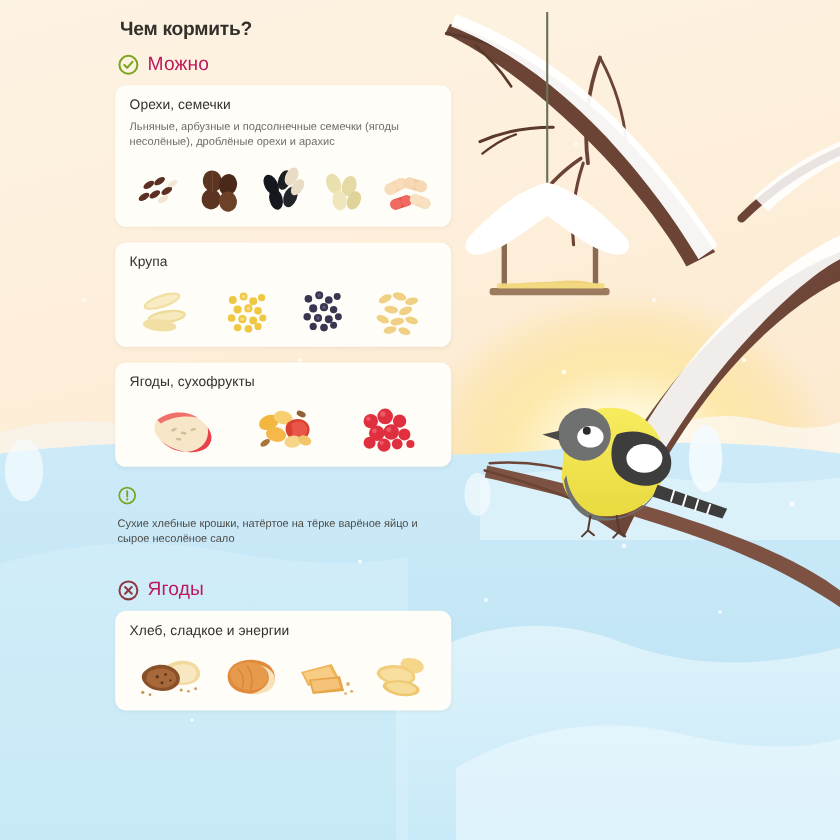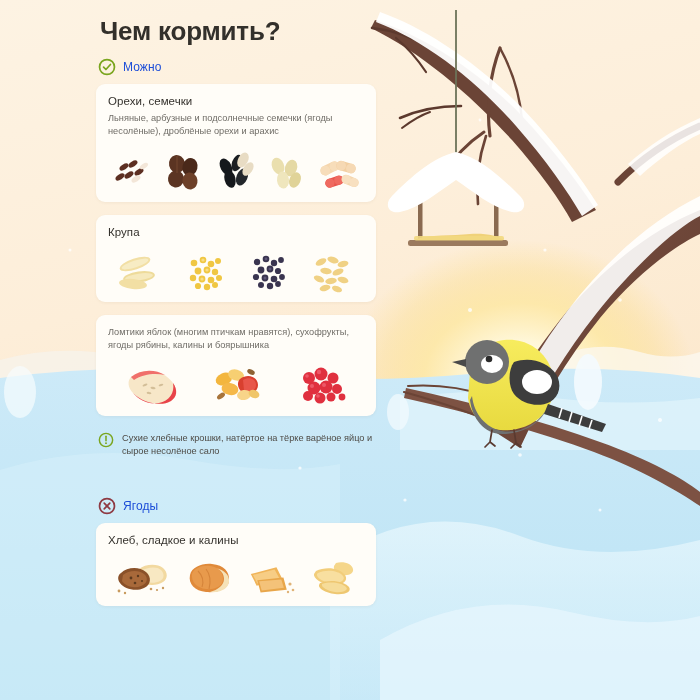--- a/index.html
+++ b/index.html
@@ -22,35 +22,35 @@
   .content {
     position: absolute;
     left: 96px; top: 0;
     width: 280px;
     z-index: 40;
   }
 
   .page-title {
     margin: 0;
     padding: 16px 0 0 4px;
-    font-size: 26px;
+    font-size: 16px;
     font-weight: bold;
     color: #33302b;
     letter-spacing: -0.2px;
   }
 
   .section-head {
     display: flex;
     align-items: center;
     gap: 7px;
     padding: 11px 0 8px 2px;
   }
   .section-head .sh-label {
-    font-size: 12px;
-    color: #1d4ed8;
+    font-size: 16px;
+    color: #be185d;
     letter-spacing: 0.1px;
   }
   .badge-icon {
     width: 18px; height: 18px;
     flex: 0 0 18px;
     display: block;
   }
 
   .card {
     background: #fffdf8;
@@ -81,21 +81,22 @@
     height: 46px;
   }
   .icon-row.tight { height: 42px; }
   .food-icon { display: block; }
 
   .note {
     display: flex;
     align-items: flex-start;
     gap: 8px;
     padding: 2px 0 0 2px;
-    margin-bottom: 28px;
+    margin-bottom: 16px;
+    flex-direction: column;
   }
   .note-text {
     font-size: 9.2px;
     line-height: 1.4;
     color: #4d4a45;
     padding-top: 1px;
   }
   .note-icon { width: 16px; height: 16px; flex: 0 0 16px; margin-top: 1px; }
 </style>
 </head>
@@ -408,21 +409,21 @@
             <ellipse cx="24" cy="30" rx="5.8" ry="3.1" transform="rotate(-8 24 30)"></ellipse>
             <ellipse cx="36" cy="29" rx="5.5" ry="3" transform="rotate(16 36 29)"></ellipse>
             <ellipse cx="18" cy="37" rx="5.5" ry="3" transform="rotate(-14 18 37)"></ellipse>
             <ellipse cx="30" cy="38" rx="5.2" ry="2.9" transform="rotate(20 30 38)"></ellipse>
           </g>
         </svg>
       </div>
     </div>
 
     <div class="card">
-      <p class="card-desc">Ломтики яблок (многим птичкам нравятся), сухофрукты, ягоды рябины, калины и боярышника</p>
+      <div class="card-title">Ягоды, сухофрукты</div>
       <div class="icon-row">
 
         <svg class="food-icon" width="62" height="44" viewBox="0 0 62 44">
           <path d="M10 14 C 22 4 42 6 52 20 C 57 27 56 34 50 38 C 40 44 22 40 12 30 C 7 25 6 18 10 14 Z" fill="#f7e7c8"></path>
           <path d="M12 30 C 22 40 40 44 50 38 C 56 34 57 27 52 20 C 54 30 48 38 38 40 C 28 42 18 37 12 30 Z" fill="#e8434a"></path>
           <path d="M10 14 C 20 6 34 6 44 12 C 34 10 22 11 13 17 Z" fill="#ef5a5a" opacity="0.85"></path>
           <g fill="#cdb890" opacity="0.85">
             <ellipse cx="24" cy="22" rx="2.6" ry="1.2" transform="rotate(-22 24 22)"></ellipse>
             <ellipse cx="32" cy="25" rx="2.6" ry="1.2" transform="rotate(12 32 25)"></ellipse>
             <ellipse cx="40" cy="22" rx="2.4" ry="1.1" transform="rotate(-16 40 22)"></ellipse>
@@ -478,21 +479,21 @@
     <div class="section-head">
       <svg class="badge-icon" viewBox="0 0 20 20">
         <circle cx="10" cy="10" r="8.3" fill="none" stroke="#8e3a43" stroke-width="1.9"></circle>
         <line x1="6.9" y1="6.9" x2="13.1" y2="13.1" stroke="#8e3a43" stroke-width="1.9" stroke-linecap="round"></line>
         <line x1="13.1" y1="6.9" x2="6.9" y2="13.1" stroke="#8e3a43" stroke-width="1.9" stroke-linecap="round"></line>
       </svg>
       <span class="sh-label">Ягоды</span>
     </div>
 
     <div class="card">
-      <div class="card-title">Хлеб, сладкое и калины</div>
+      <div class="card-title">Хлеб, сладкое и энергии</div>
       <div class="icon-row tight">
 
         <svg class="food-icon" width="60" height="38" viewBox="0 0 60 38">
           <path d="M26 10 C 32 5 44 4 50 9 C 55 13 55 20 50 23 C 44 27 32 27 27 22 C 23 18 23 13 26 10 Z" fill="#f2d9a0"></path>
           <path d="M28 12 C 34 8 44 7 48 11 C 52 15 51 20 47 22 C 41 25 32 24 28 20 Z" fill="#f8e8c2"></path>
           <path d="M8 14 C 14 8 26 7 33 13 C 39 18 38 26 31 29 C 23 33 11 30 7 24 C 4 20 5 16 8 14 Z" fill="#8a5129"></path>
           <path d="M10 16 C 16 11 26 11 31 15 C 36 19 34 25 28 27 C 21 30 12 27 9 22 Z" fill="#a8693a"></path>
           <g fill="#5c3a1e">
             <circle cx="18" cy="19" r="1.4"></circle>
               <circle cx="25" cy="17" r="1.2"></circle>

